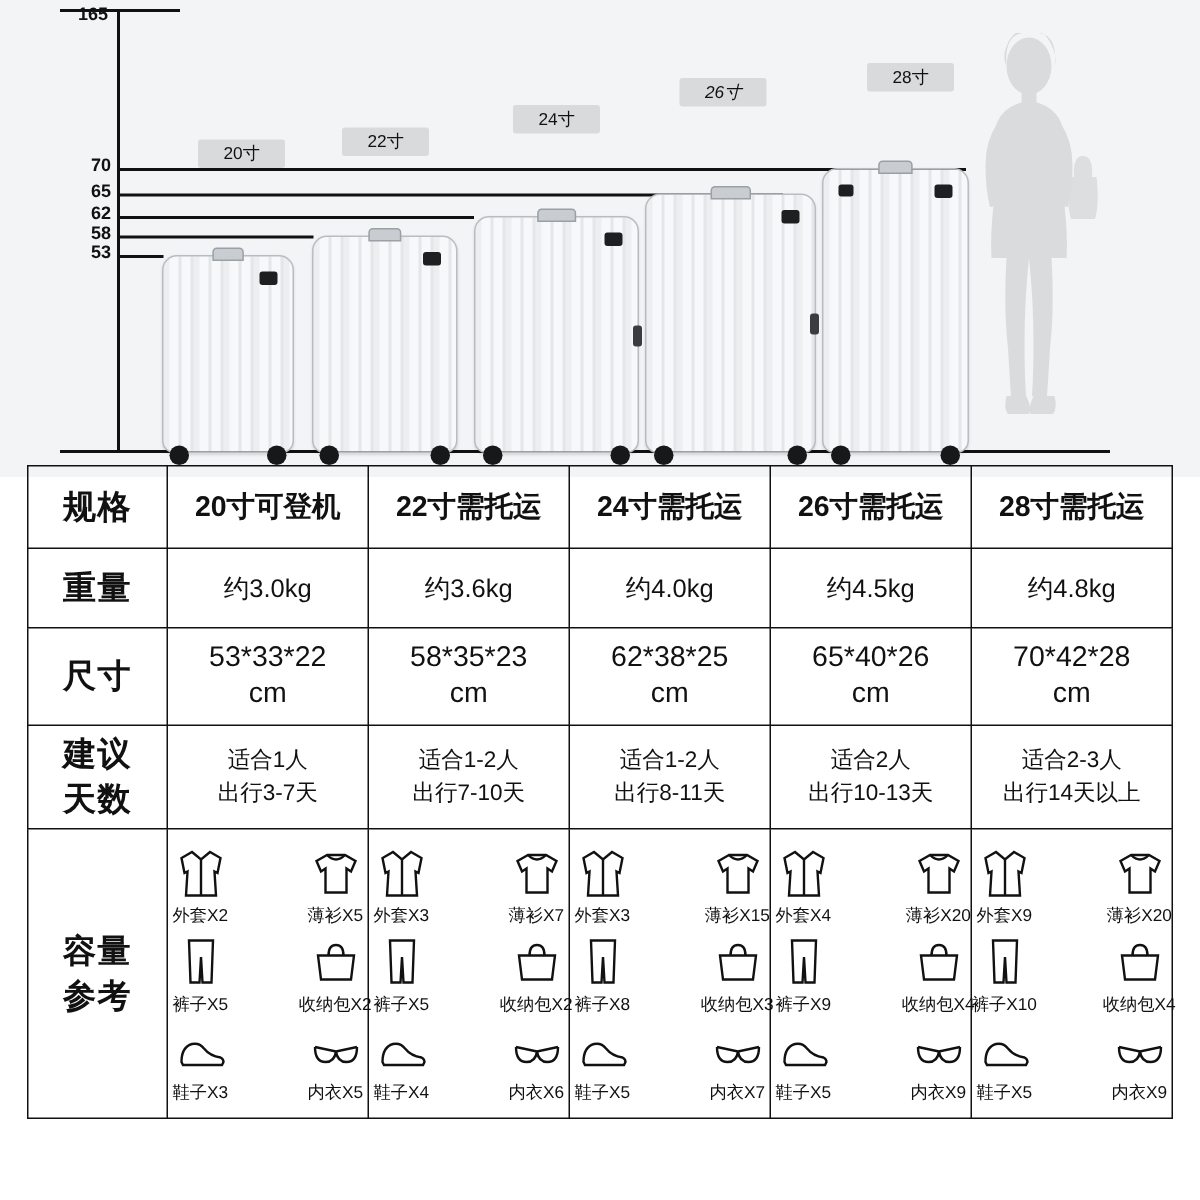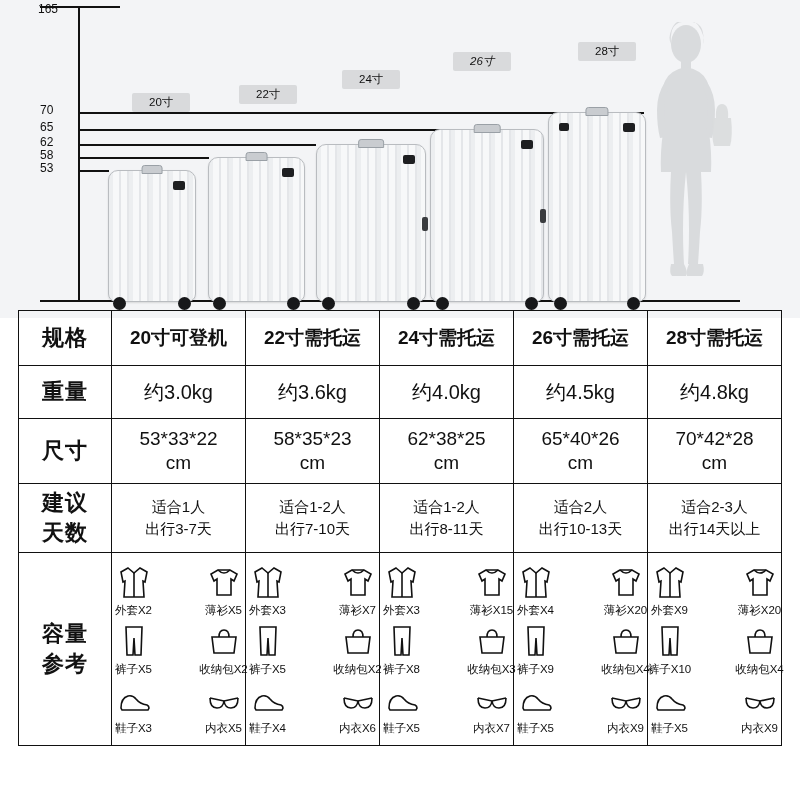--- a/index.html
+++ b/index.html
@@ -51,22 +51,24 @@
     left: 40px;
     top: 300px;
     width: 700px;
     height: 2px;
     background: #111;
   }
   .tick-label {
     position: absolute;
     font-size: 12px;
     color: #111;
+    text-align: right;
     width: 34px;
     right: auto;
+    font-weight: bold;
   }
   .tick-line {
     position: absolute;
     height: 1.5px;
     background: #111;
   }
   .top-cap {
     position: absolute;
     left: 40px;
     top: 6px;
@@ -176,21 +178,21 @@
     font-size: 22px;
     font-weight: 700;
     letter-spacing: 1px;
   }
   .hdr-cell {
     font-size: 19px;
     font-weight: 700;
     height: 46px;
   }
   .weight-cell {
-    font-size: 20px;
+    font-size: 17px;
     height: 44px;
   }
   .dim-cell {
     font-size: 19px;
     height: 56px;
     line-height: 1.25;
   }
   .days-cell {
     font-size: 15px;
     height: 60px;
@@ -248,21 +250,21 @@
     <div class="tick-label" style="left:40px; top:135px;">62</div>
     <div class="tick-line" style="left:78px; top:144px; width:238px;"></div>
 
     <div class="tick-label" style="left:40px; top:148px;">58</div>
     <div class="tick-line" style="left:78px; top:157px; width:131px;"></div>
 
     <div class="tick-label" style="left:40px; top:161px;">53</div>
     <div class="tick-line" style="left:78px; top:170px; width:31px;"></div>
 
     <div class="size-badge" style="left:132px; top:93px;">20寸</div>
-    <div class="size-badge" style="left:239px; top:85px;">22寸</div>
+    <div class="size-badge" style="left:228px; top:85px;">22寸</div>
     <div class="size-badge" style="left:342px; top:70px;">24寸</div>
     <div class="size-badge" style="left:453px; top:52px;font-style:italic;">26寸</div>
     <div class="size-badge" style="left:578px; top:42px;">28寸</div>
 
     <div class="case" style="left:108px; top:170px; width:86px; height:130px;">
       <div class="handle-top"></div>
       <div class="latch"></div>
       <div class="wheel" style="left:4px;"></div>
       <div class="wheel" style="right:4px;"></div>
     </div>

